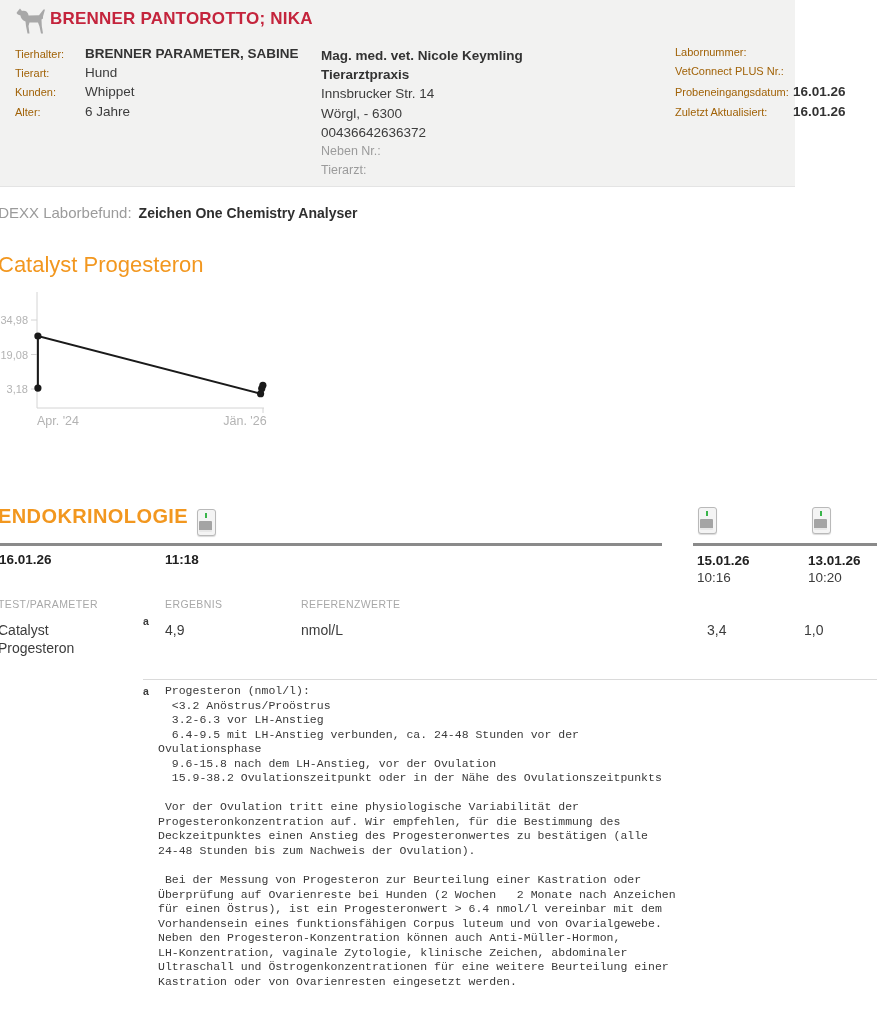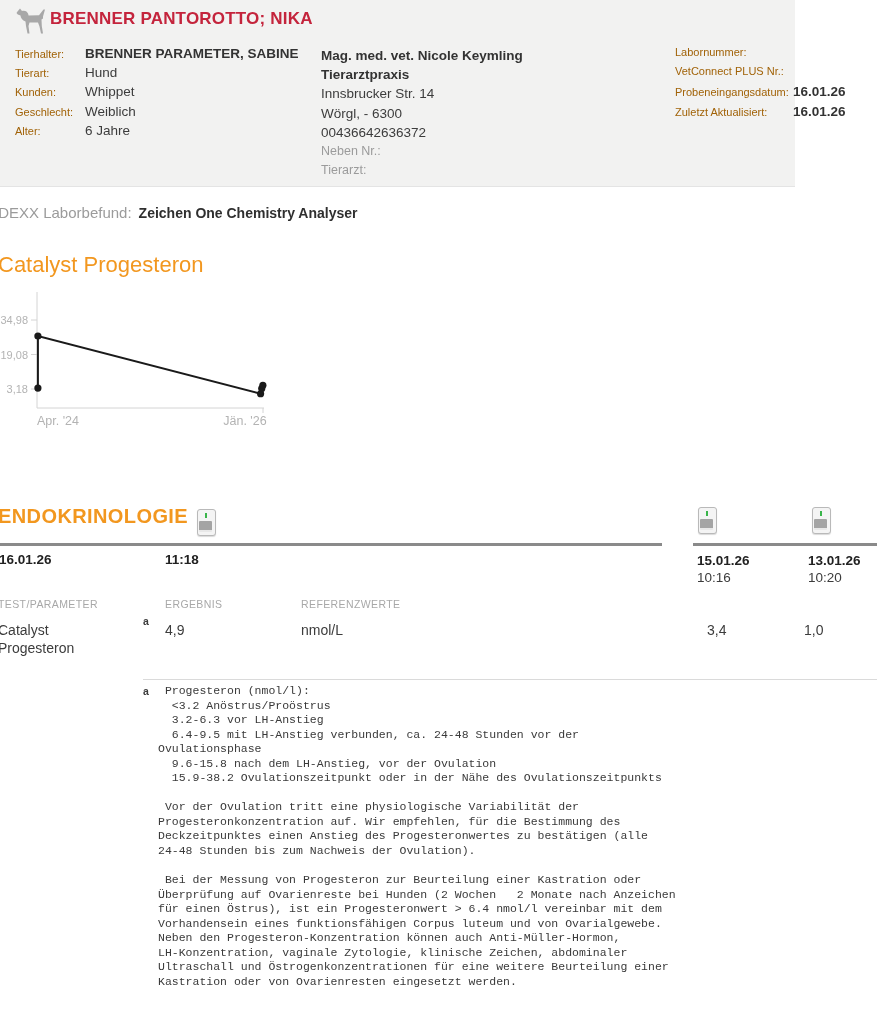--- a/index.html
+++ b/index.html
@@ -84,24 +84,20 @@
           <span class="lbl">Tierhalter:</span>
           <span class="val b">BRENNER PARAMETER, SABINE</span>
         </div>
       <div class="r">
           <span class="lbl">Tierart:</span>
           <span class="val">Hund</span>
         </div>
       <div class="r">
           <span class="lbl">Kunden:</span>
           <span class="val">Whippet</span>
-        </div>
-      <div class="r">
-          <span class="lbl">Geschlecht:</span>
-          <span class="val">Weiblich</span>
         </div>
       <div class="r">
           <span class="lbl">Alter:</span>
           <span class="val">6 Jahre</span>
         </div>
     </div>
 
     <div class="col col2">
       <div class="line b">Mag. med. vet. Nicole Keymling</div>
       <div class="line b">Tierarztpraxis</div>

